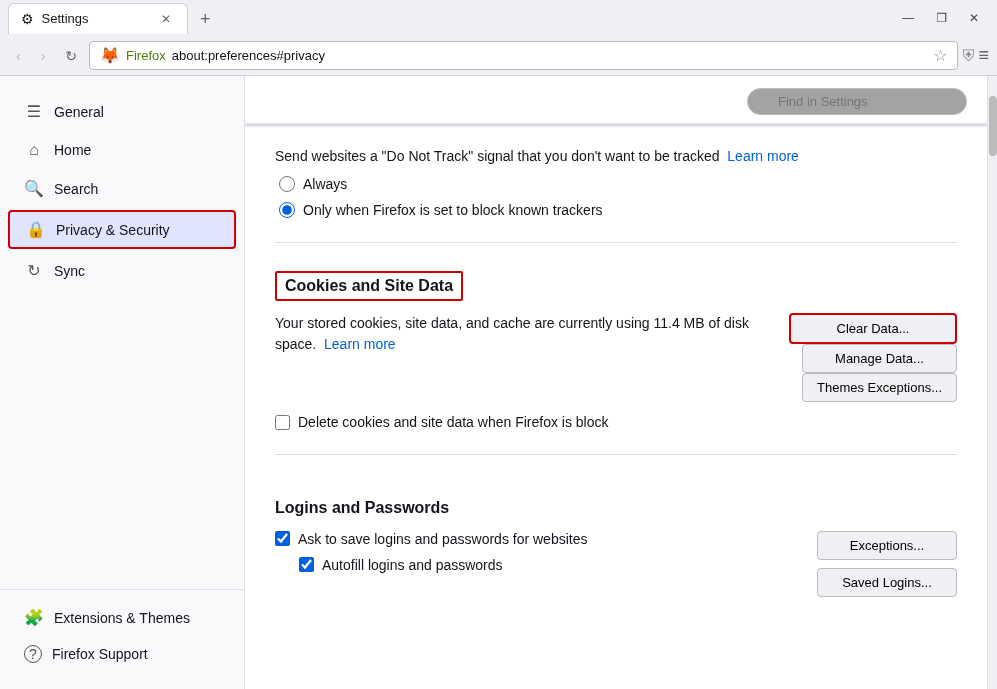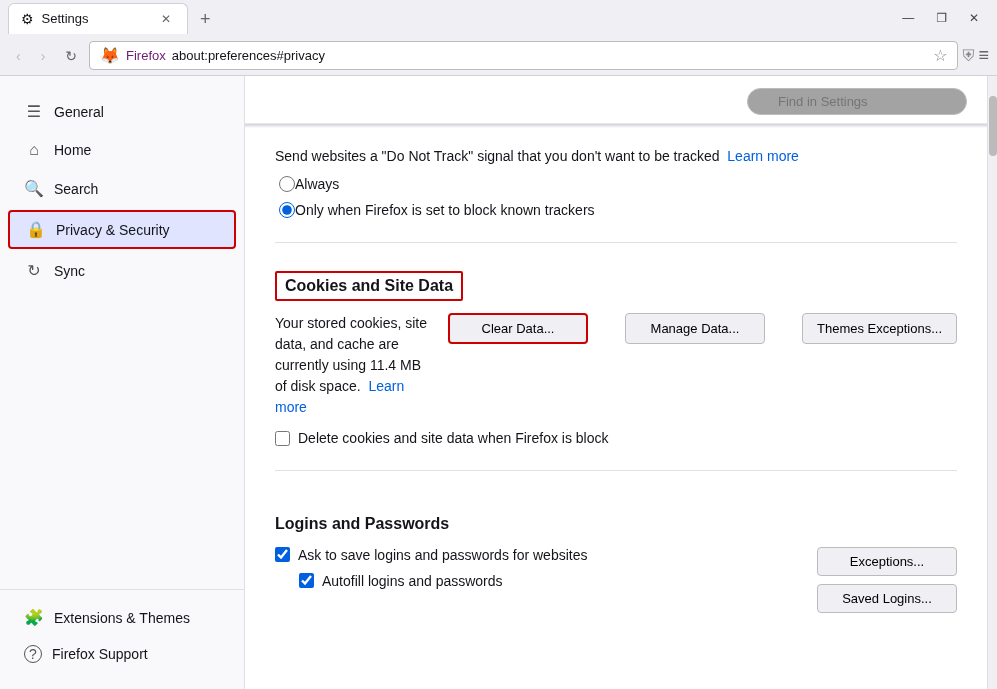--- a/index.html
+++ b/index.html
@@ -45,29 +45,29 @@
     .find-input-wrap { position: relative; }
     .find-icon { position: absolute; left: 10px; top: 50%; transform: translateY(-50%); color: #888; font-size: 13px; }
 
     .settings-content { padding: 20px 30px; }
 
     
     .dnt-section { margin-bottom: 28px; border-bottom: 1px solid #e0e0e4; padding-bottom: 24px; }
     .dnt-text { font-size: 14px; color: #15141a; margin-bottom: 12px; }
     .learn-more { color: #0060df; text-decoration: none; font-size: 14px; }
     .radio-group { display: flex; flex-direction: column; gap: 10px; padding-left: 4px; }
-    .radio-option { display: flex; align-items: center; font-size: 14px; }
+    .radio-option { display: flex; align-items: center; gap: 8px; font-size: 14px; }
     .radio-option input[type="radio"] { width: 16px; height: 16px; accent-color: #0060df; }
 
     
     .cookies-section { margin-bottom: 28px; border-bottom: 1px solid #e0e0e4; padding-bottom: 24px; }
     .section-title { font-size: 16px; font-weight: 600; color: #15141a; margin-bottom: 12px; border: 2px solid #cc0000; display: inline-block; padding: 4px 8px; border-radius: 2px; }
     .cookies-layout { display: flex; align-items: flex-start; }
     .cookies-desc { flex: 1; font-size: 14px; color: #15141a; line-height: 1.5; max-width: 500px; }
-    .cookies-buttons { display: flex; flex-direction: row; gap: 24px; margin-left: 20px; }
+    .cookies-buttons { display: flex; flex-direction: column; gap: 0; margin-left: 20px; }
     .btn-secondary { background: #f0f0f4; border: 1px solid #bbb; border-radius: 4px; padding: 6px 14px; font-size: 13px; cursor: pointer; min-width: 140px; text-align: center; margin-left: 13px; }
     .btn-clear-data { border: 2px solid #cc0000; background: #f0f0f4; border-radius: 4px; padding: 6px 14px; font-size: 13px; cursor: pointer; min-width: 140px; text-align: center; }
     .delete-cookies-row { margin-top: 12px; display: flex; align-items: center; gap: 8px; font-size: 14px; }
     .delete-cookies-row input[type="checkbox"] { width: 15px; height: 15px; }
 
     
     .logins-section { }
     .logins-title { font-size: 16px; font-weight: 600; color: #15141a; margin-bottom: 14px; margin-top: 44px; }
     .logins-layout { display: flex; align-items: flex-start; justify-content: space-between; }
     .logins-options { flex: 1; }
@@ -104,21 +104,21 @@
       <button class="win-btn close">✕</button>
     </div>
   </div>
 
   <div class="nav-bar">
     <button class="nav-btn disabled">‹</button>
     <button class="nav-btn disabled">›</button>
     <button class="nav-btn">↻</button>
     <div class="address-bar">
       <span class="firefox-icon">🦊</span>
-      <span style="color:#701a75;font-size:13px;font-weight:500;">Firefox</span>
+      <span style="color:#4d7c0f;font-size:13px;font-weight:500;">Firefox</span>
       <span class="address-text">about:preferences#privacy</span>
       <span class="bookmark-icon">☆</span>
     </div>
     <span class="shield-icon">⛨</span>
     <span class="menu-icon">≡</span>
   </div>
 
   <div class="main-layout">
 
     <div class="sidebar">

